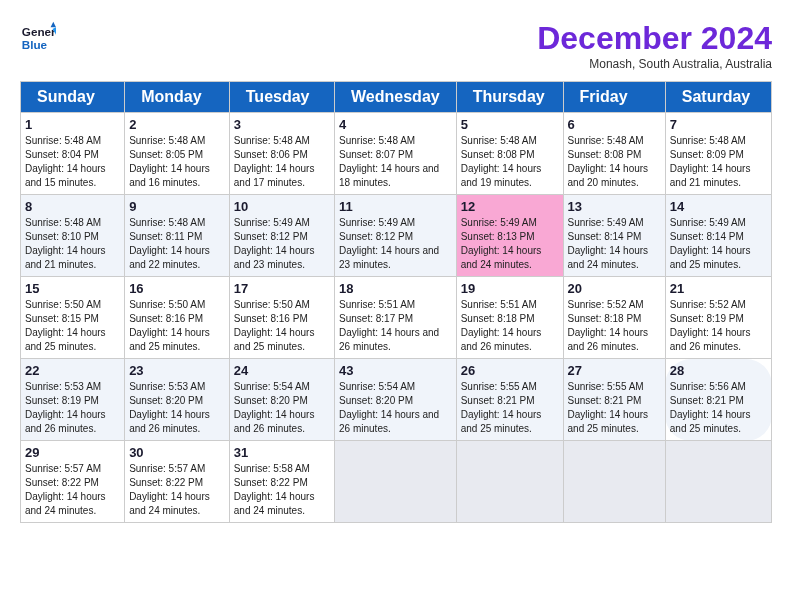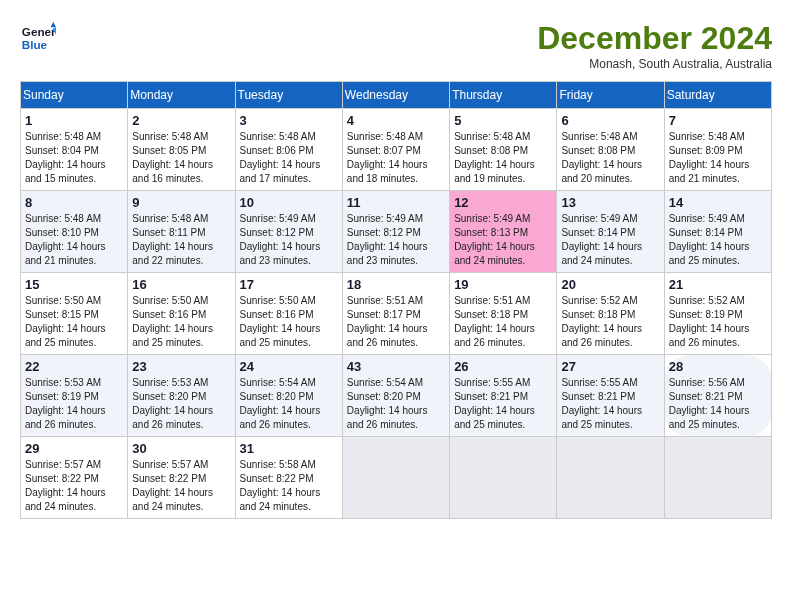--- a/index.html
+++ b/index.html
@@ -22,39 +22,39 @@
       gap: 4px;
     }
     .logo-icon {
       width: 36px;
       height: 36px;
     }
     .title-block { text-align: right; }
     .month-title {
       font-size: 32px;
       font-weight: bold;
-      color: #4d7c0f;
+      color: #6d28d9;
       margin-left: 8px;
     }
     .subtitle {
       font-size: 12px;
       color: #333;
     }
     .calendar {
       width: 100%;
       border-collapse: collapse;
       font-size: 10.5px;
     }
     .calendar th {
       background: #1565c0;
       color: #fff;
-      padding: 6px 2px;
+      padding: 6px 16px;
       text-align: left;
-      font-size: 12px;
-      font-weight: normal;
+      font-size: 16px;
+      font-weight: bold;
       border: 1px solid #ccc;
     }
     .calendar td {
       border: 1px solid #ccc;
       padding: 4px;
       vertical-align: top;
       width: calc(100% / 7);
       min-height: 80px;
       background: #fff;
     }

